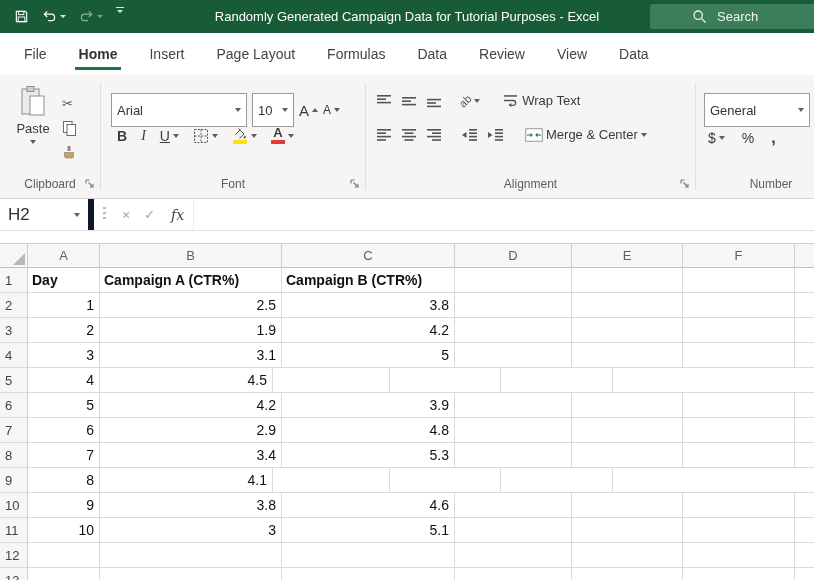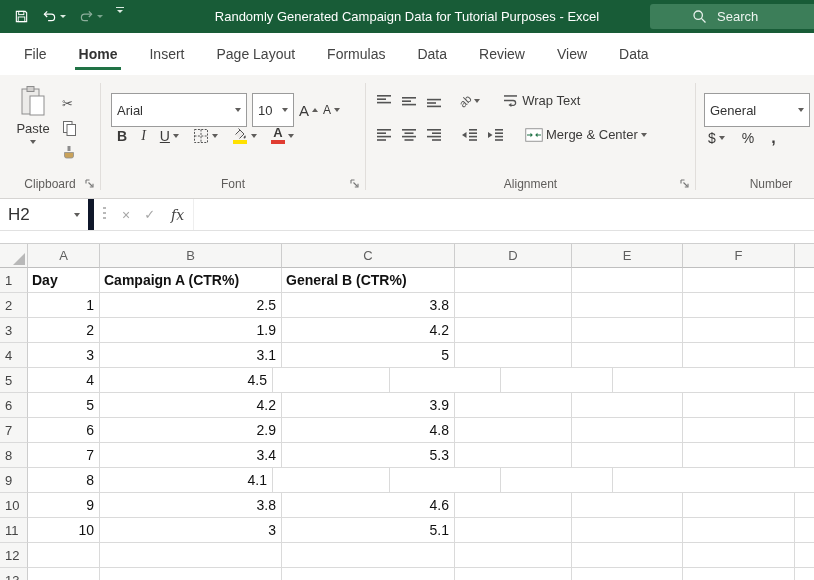--- a/index.html
+++ b/index.html
@@ -407,21 +407,21 @@
         <div class="g-cell g-colhead" style="width:173px">C</div>
         <div class="g-cell g-colhead" style="width:117px">D</div>
         <div class="g-cell g-colhead" style="width:111px">E</div>
         <div class="g-cell g-colhead" style="width:112px">F</div>
         <div class="g-cell g-colhead g-fill"></div>
       </div>
       <div class="g-row">
         <div class="g-cell g-rowhead">1</div>
         <div class="g-cell g-data g-bold g-left" style="width:72px">Day</div>
         <div class="g-cell g-data g-bold g-left" style="width:182px">Campaign A (CTR%)</div>
-        <div class="g-cell g-data g-bold g-left" style="width:173px">General B (CTR%)</div>
+        <div class="g-cell g-data g-bold g-left" style="width:173px">Campaign B (CTR%)</div>
         <div class="g-cell g-data g-bold g-left" style="width:117px"></div>
         <div class="g-cell g-data g-bold g-left" style="width:111px"></div>
         <div class="g-cell g-data g-bold g-left" style="width:112px"></div>
         <div class="g-cell g-data g-fill"></div>
       </div>
       <div class="g-row">
         <div class="g-cell g-rowhead">2</div>
         <div class="g-cell g-data" style="width:72px">1</div>
         <div class="g-cell g-data" style="width:182px">2.5</div>
         <div class="g-cell g-data" style="width:173px">3.8</div>

